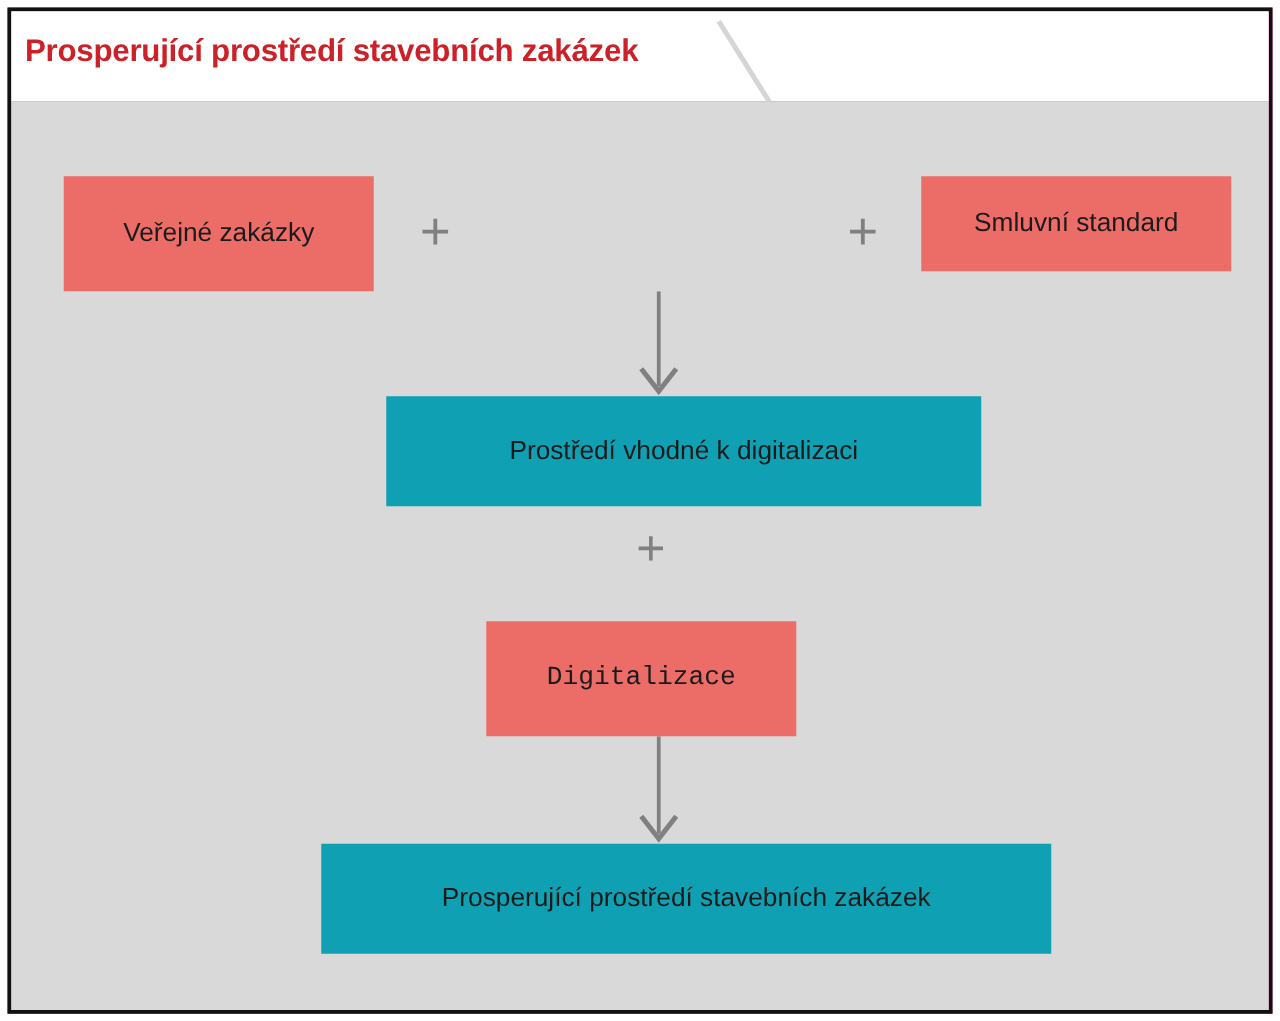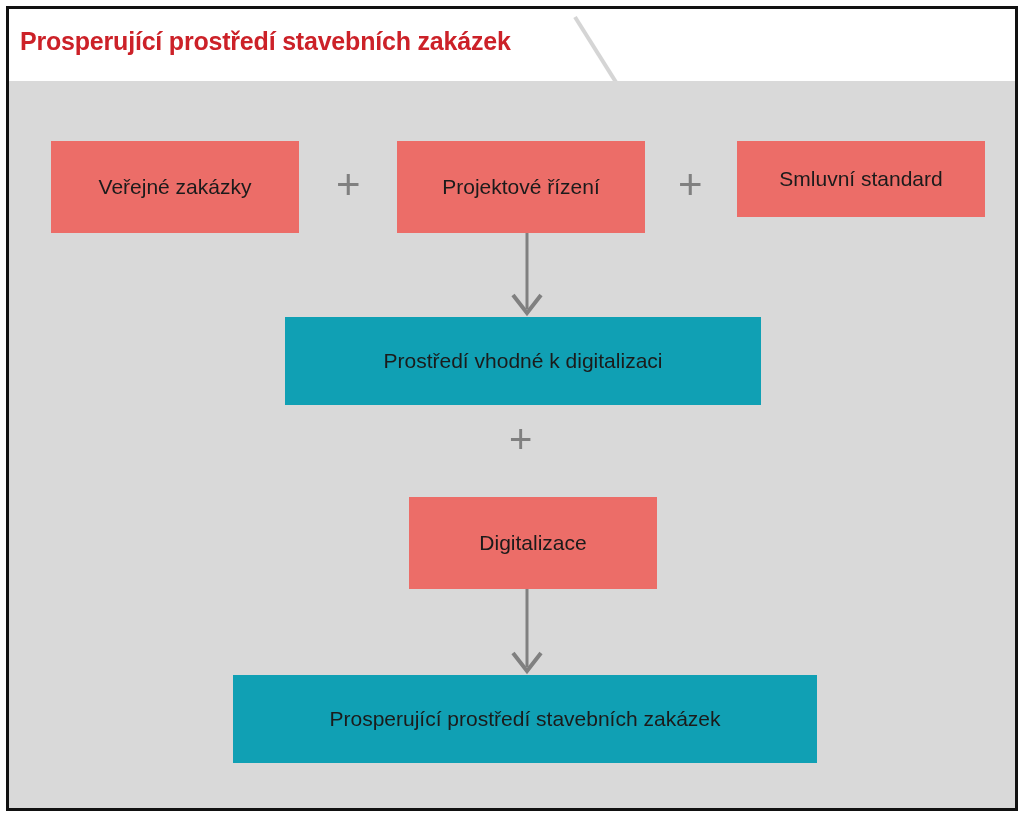--- a/index.html
+++ b/index.html
@@ -74,32 +74,32 @@
     justify-content: center;
     text-align: center;
     color: #1b1b1b;
     font-size: 21px;
     line-height: 1.15;
     box-sizing: border-box;
     padding: 0 10px;
     white-space: nowrap;
   }
   .node.red  { background: #ec6d68; }
-  .node.teal { background: #10a0b4; }
+  .node.teal { background: #10a0b4; margin-left: 24px; }
 
   
   #node-verejne-zakazky   { left: 42px;  top: 60px;  width: 248px; height: 92px; }
   #node-projektove-rizeni { left: 388px; top: 60px;  width: 248px; height: 92px; }
   #node-smluvni-standard  { left: 728px; top: 60px;  width: 248px; height: 76px; }
 
   
   #node-prostredi-vhodne  { left: 276px; top: 236px; width: 476px; height: 88px; }
 
   
-  #node-digitalizace      { left: 400px; top: 416px; width: 248px; height: 92px; }
+  #node-digitalizace      { left: 380px; top: 416px; width: 248px; height: 92px; font-family: Liberation Mono, monospace; }
 
   
   #node-prosperujici      { left: 224px; top: 594px; width: 584px; height: 88px; }
 
   
   .plus {
     position: absolute;
     color: #808080;
     font-size: 42px;
     font-weight: 500;
@@ -129,21 +129,20 @@
       <line x1="46" y1="14" x2="90" y2="84" stroke="#d5d5d5" stroke-width="4" stroke-linecap="butt"></line>
     </svg>
   </div>
 
   <div id="canvas">
 
     <div class="node red" id="node-verejne-zakazky">Veřejné zakázky</div>
 
     <div class="plus" id="plus-1">+</div>
 
-    <div class="node red" id="node-projektove-rizeni">Projektové řízení</div>
 
     <div class="plus" id="plus-2">+</div>
 
     <div class="node red" id="node-smluvni-standard">Smluvní standard</div>
 
     <svg class="arrow" id="arrow-top" viewBox="0 0 46 86" xmlns="http://www.w3.org/2000/svg">
       <line x1="23" y1="0" x2="23" y2="76" stroke="#808080" stroke-width="3"></line>
       <polyline points="9,62 23,80 37,62" fill="none" stroke="#808080" stroke-width="4" stroke-linecap="butt" stroke-linejoin="miter"></polyline>
     </svg>
 

